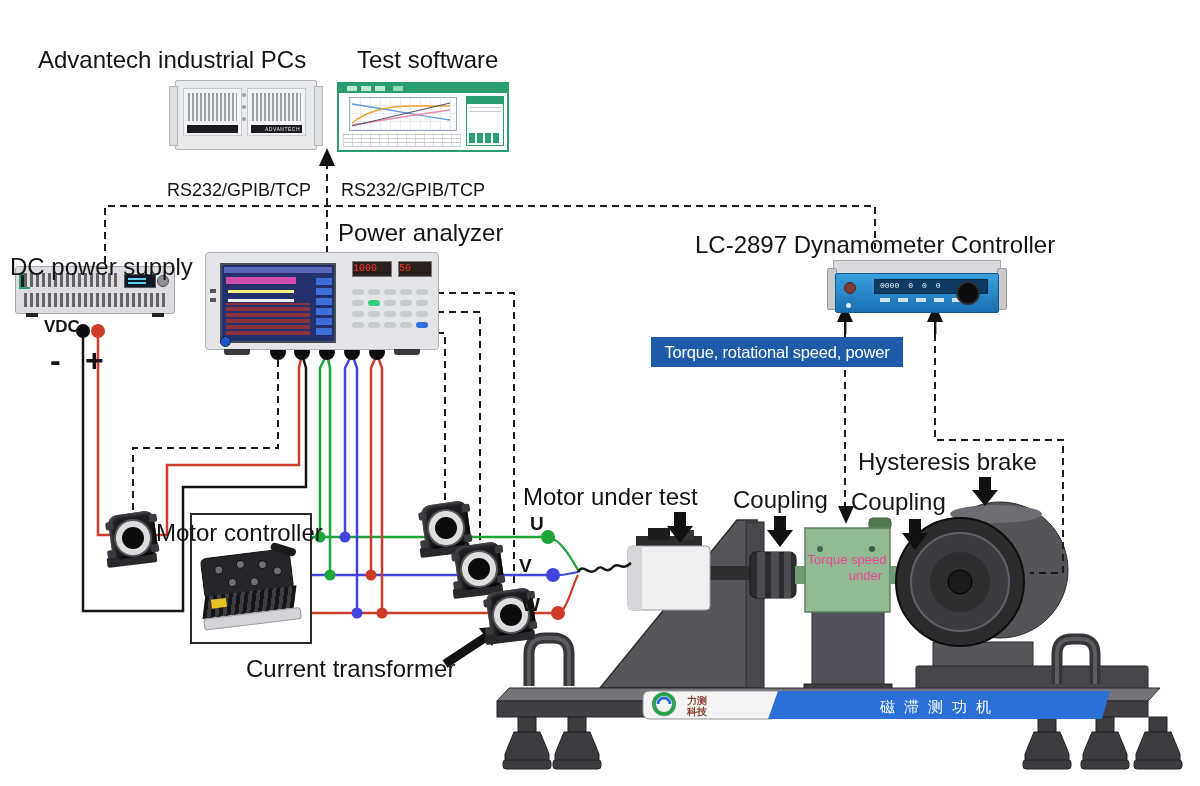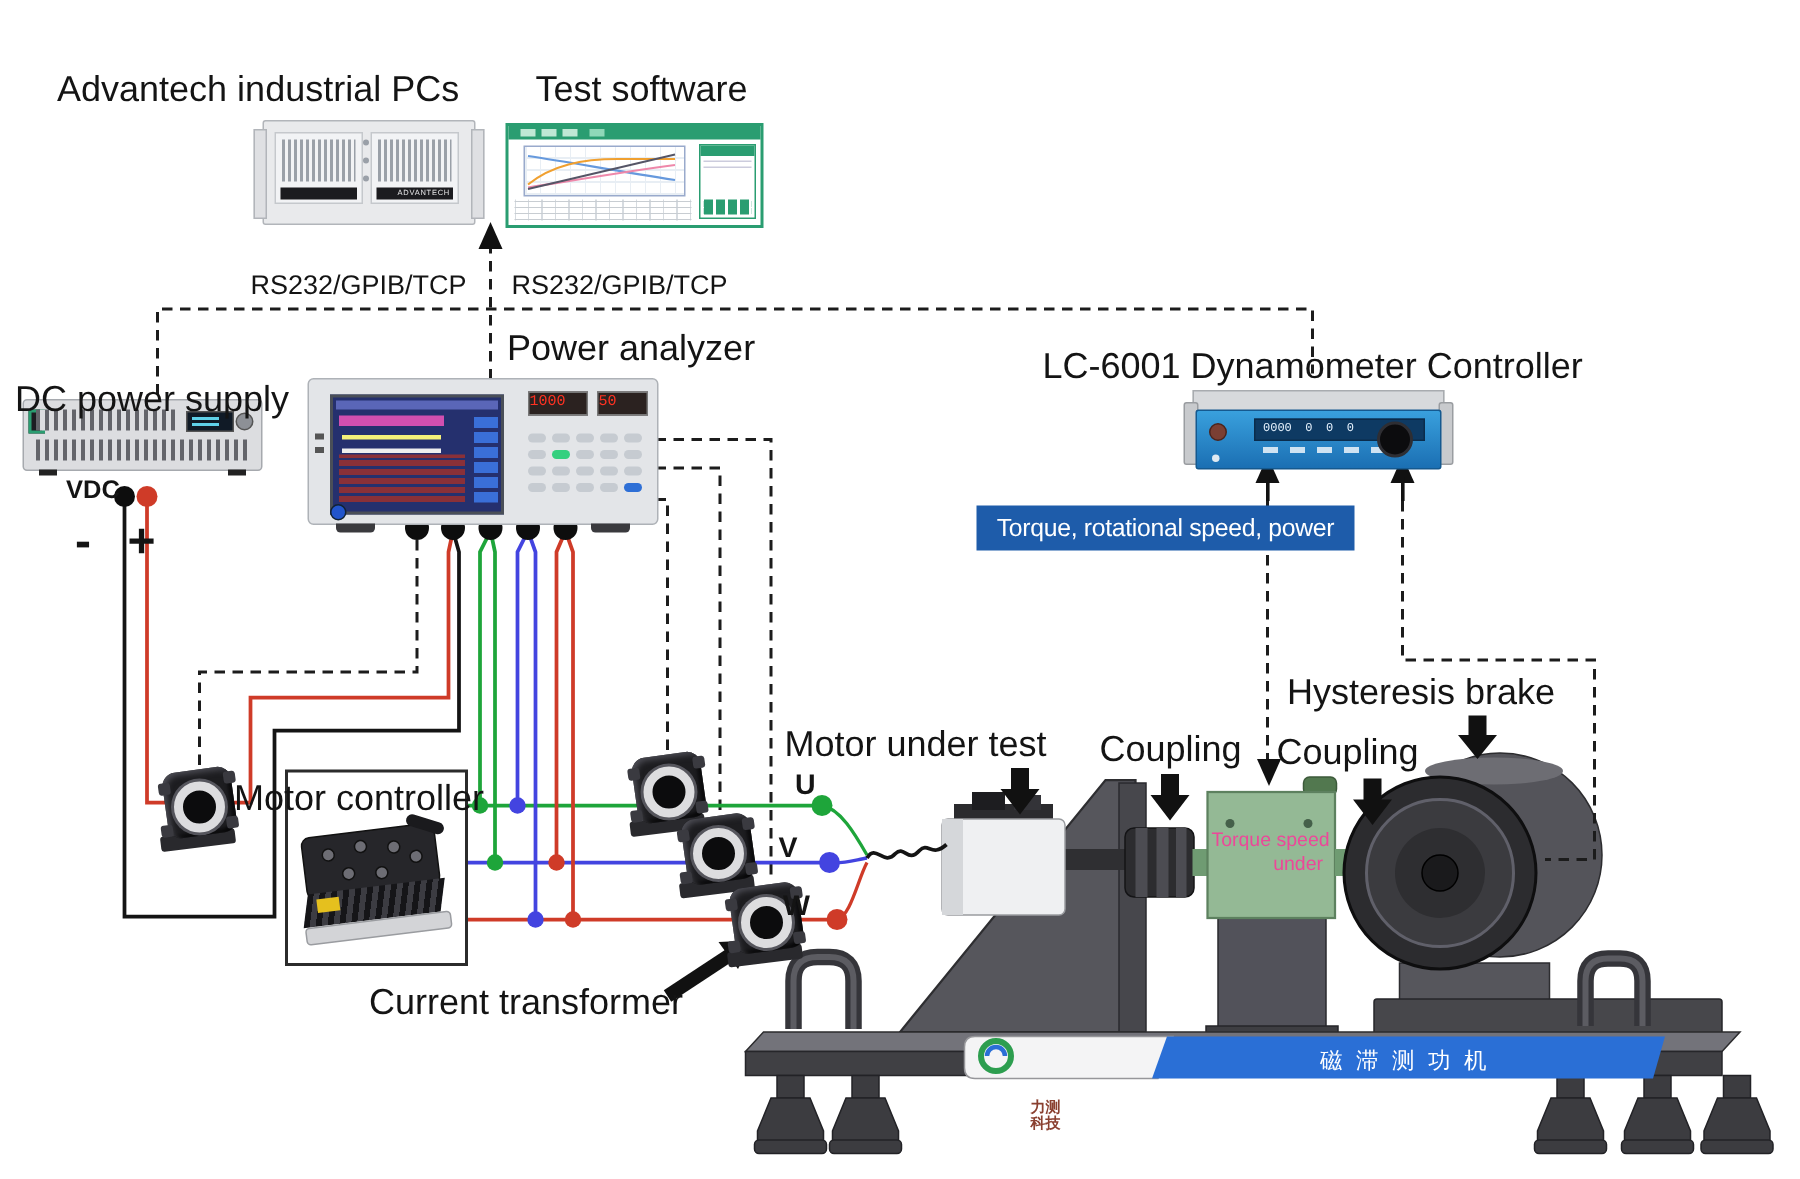--- a/index.html
+++ b/index.html
@@ -73,21 +73,21 @@
   .pa .d1{left:146px;width:38px;}
   .pa .d2{left:192px;width:32px;}
   .pa .keys{position:absolute;left:146px;top:36px;width:12px;height:6px;border-radius:3px;background:#c6cbd1;
        box-shadow:16px 0 #c6cbd1,32px 0 #c6cbd1,48px 0 #c6cbd1,64px 0 #c6cbd1,
                   0 11px #c6cbd1,16px 11px #35d07f,32px 11px #c6cbd1,48px 11px #c6cbd1,64px 11px #c6cbd1,
                   0 22px #c6cbd1,16px 22px #c6cbd1,32px 22px #c6cbd1,48px 22px #c6cbd1,64px 22px #c6cbd1,
                   0 33px #c6cbd1,16px 33px #c6cbd1,32px 33px #c6cbd1,48px 33px #c6cbd1,64px 33px #2e6fd6;}
   .pa .ft{position:absolute;bottom:-6px;width:26px;height:6px;background:#3a3a3e;border-radius:0 0 3px 3px;}
   .pa .ft.l{left:18px}.pa .ft.r{right:18px}
   
-  .lc{left:789px;top:260px;width:180px;height:42px;}
+  .lc{left:827px;top:260px;width:180px;height:42px;}
   .lc .top{position:absolute;left:6px;top:0;right:6px;height:17px;background:#d7d9dc;border:1px solid #a8abaf;}
   .lc .ear{position:absolute;top:8px;width:8px;height:40px;background:#c8cacd;border:1px solid #9a9da1;border-radius:2px;}
   .lc .ear.l{left:0}.lc .ear.r{right:0}
   .lc .face{position:absolute;left:8px;top:13px;right:8px;height:38px;border:1px solid #15598f;border-radius:2px;
        background:linear-gradient(180deg,#39a0dd,#1b6fb3);}
   .lc .disp{position:absolute;left:38px;top:5px;width:102px;height:13px;background:#0e3a63;border:1px solid #0a2c4c;
        color:#e8f4ff;font-size:8px;line-height:12px;display:flex;gap:9px;padding:0 5px;
        font-family:"Liberation Mono","DejaVu Sans Mono",monospace;}
   .lc .btns{position:absolute;left:44px;top:24px;width:10px;height:4px;background:#cfe3f2;
        box-shadow:18px 0 #cfe3f2,36px 0 #cfe3f2,54px 0 #cfe3f2,72px 0 #cfe3f2;}
@@ -113,21 +113,21 @@
   .ct .body{position:absolute;left:5px;top:2px;width:46px;height:44px;background:#1d1d20;border-radius:9px;transform:rotate(-8deg);
        box-shadow:inset 2px 2px 4px #4e4e56,inset -2px -2px 3px #000;}
   .ct .body:before{content:"";position:absolute;left:-3px;top:6px;width:8px;height:8px;background:#3a3a40;border-radius:2px;
        box-shadow:44px -2px #3a3a40,42px 28px #3a3a40,-2px 28px #3a3a40;}
   .ct .ring{position:absolute;left:50%;top:50%;width:22px;height:22px;margin:-17px;background:#0c0c0d;
        border:6px solid #dddddf;border-radius:50%;box-shadow:0 0 0 2px #55555c;}
   
   .sensortxt{position:absolute;left:806px;top:552px;width:82px;z-index:3;font-size:13px;color:#ec4899;text-align:center;line-height:16px;}
   .sensortxt .l2{text-align:right;padding-right:6px;}
   
-  .plogo{position:absolute;left:687px;top:695px;z-index:3;font-size:10px;font-weight:bold;color:#8a4030;line-height:11px;margin-top:38px;}
+  .plogo{position:absolute;left:687px;top:695px;z-index:3;font-size:10px;font-weight:bold;color:#8a4030;line-height:11px;}
   .pblue{position:absolute;left:800px;top:698px;width:280px;z-index:3;text-align:center;color:#fff;font-size:15px;letter-spacing:9px;}
 </style>
 </head>
 <body>
 
 <div id="canvas">
 
 <svg id="gfx" width="1200" height="786" viewBox="0 0 1200 786">
 
   <g>
@@ -419,21 +419,21 @@
 </div>
 
 <div class="banner">Torque, rotational speed, power</div>
 
 <div class="lbl" style="left:38px;top:46px">Advantech industrial PCs</div>
 <div class="lbl" style="left:357px;top:46px">Test software</div>
 <div class="lbl b18" style="left:167px;top:180px">RS232/GPIB/TCP</div>
 <div class="lbl b18" style="left:341px;top:180px">RS232/GPIB/TCP</div>
 <div class="lbl" style="left:10px;top:253px">DC power supply</div>
 <div class="lbl" style="left:338px;top:219px">Power analyzer</div>
-<div class="lbl" style="left:695px;top:231px">LC-6001 Dynamometer Controller</div>
+<div class="lbl" style="left:695px;top:231px">LC-2897 Dynamometer Controller</div>
 <div class="lbl" style="left:156px;top:519px">Motor controller</div>
 <div class="lbl" style="left:246px;top:655px">Current transformer</div>
 <div class="lbl" style="left:523px;top:483px">Motor under test</div>
 <div class="lbl" style="left:733px;top:486px">Coupling</div>
 <div class="lbl" style="left:851px;top:488px">Coupling</div>
 <div class="lbl" style="left:858px;top:448px">Hysteresis brake</div>
 <div class="lbl vdc" style="left:44px;top:317px">VDC</div>
 <div class="lbl sign" style="left:50px;top:342px">-</div>
 <div class="lbl sign" style="left:85px;top:342px">+</div>
 <div class="lbl phase" style="left:530px;top:513px">U</div>

